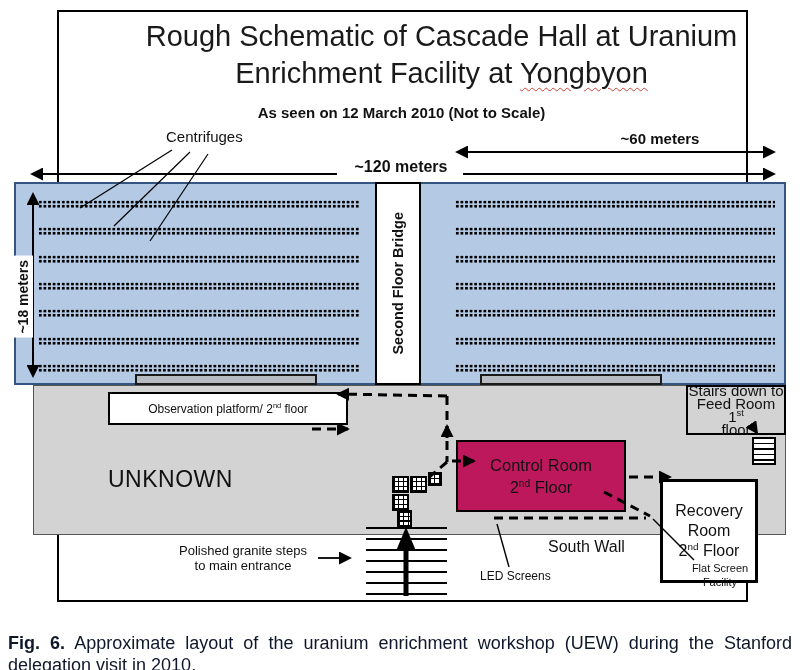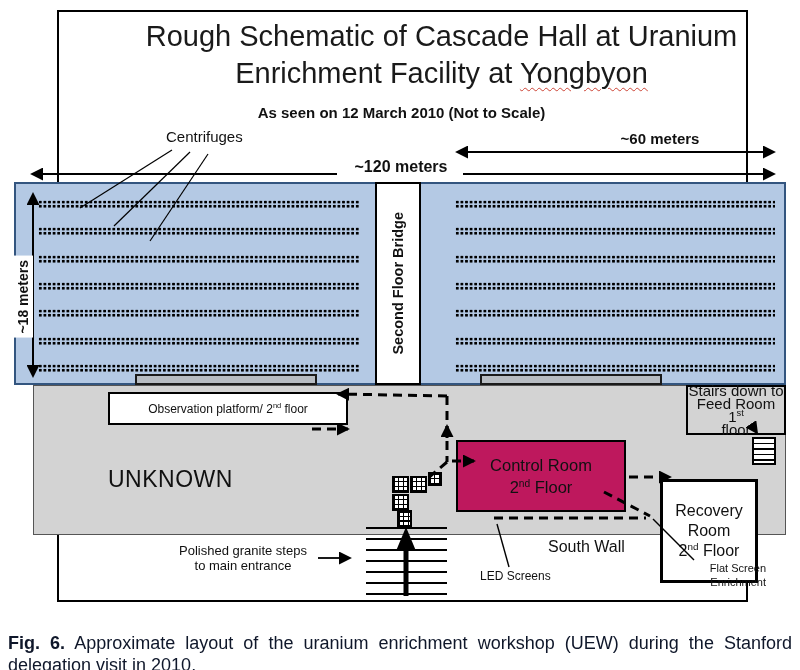--- a/index.html
+++ b/index.html
@@ -51,21 +51,21 @@
         background-image:repeating-linear-gradient(0deg,#000 0,#000 1px,transparent 1px,transparent 4.5px),
                          repeating-linear-gradient(90deg,#000 0,#000 1px,transparent 1px,transparent 4.5px);}
   .h1{left:392px;top:476px;width:17px;height:17px;}
   .h2{left:410px;top:476px;width:17px;height:17px;}
   .h3{left:428px;top:472px;width:14px;height:14px;}
   .h4{left:392px;top:494px;width:17px;height:17px;}
   .h5{left:397px;top:510px;width:15px;height:18px;}
 
   .south-wall{left:548px;top:538px;font-size:16px;z-index:7;}
   .led{left:480px;top:569px;font-size:12px;z-index:7;}
-  .flat{left:674px;top:561px;width:92px;text-align:right;font-size:11px;line-height:14px;z-index:7;}
+  .flat{left:674px;top:561px;width:92px;text-align:center;font-size:11px;line-height:14px;z-index:7;}
   .granite{left:168px;top:543px;width:150px;text-align:center;font-size:13px;line-height:15px;z-index:7;}
 
   .title{left:57px;top:18px;width:689px;text-align:center;font-size:29px;line-height:37px;
         color:#1a1a1a;z-index:7;padding-left:40px;}
   .wavy{text-decoration-line:underline;text-decoration-style:wavy;text-decoration-color:#cc4437;
         text-decoration-thickness:1px;text-underline-offset:4px;}
   .subtitle{left:57px;top:104px;width:689px;text-align:center;font-weight:bold;font-size:15px;z-index:7;}
   .centrifuges-label{left:166px;top:128px;font-size:15px;z-index:7;}
   .label-60m{left:560px;top:130px;width:200px;text-align:center;font-weight:bold;font-size:15px;z-index:7;}
   .label-120m{left:338px;top:158px;width:126px;text-align:center;font-weight:bold;font-size:16px;z-index:7;}
@@ -150,21 +150,21 @@
   <div class="abs hatch h1"></div>
   <div class="abs hatch h2"></div>
   <div class="abs hatch h3"></div>
   <div class="abs hatch h4"></div>
   <div class="abs hatch h5"></div>
 
   <div class="abs south-wall">South Wall</div>
   <div class="abs led">LED Screens</div>
   <div class="abs flat">
     <div>Flat Screen</div>
-    <div>Enrichment</div>
+    <div>Facility</div>
   </div>
   <div class="abs granite">
     <div>Polished granite steps</div>
     <div>to main entrance</div>
   </div>
 
   <svg class="overlay" width="800" height="670" viewBox="0 0 800 670" xmlns="http://www.w3.org/2000/svg">
     <defs>
       <marker id="arr" viewBox="0 0 10 10" refX="8.5" refY="5" markerUnits="userSpaceOnUse" markerWidth="13" markerHeight="13" orient="auto-start-reverse">
         <path d="M0,0 L10,5 L0,10 Z" fill="#000"></path>

